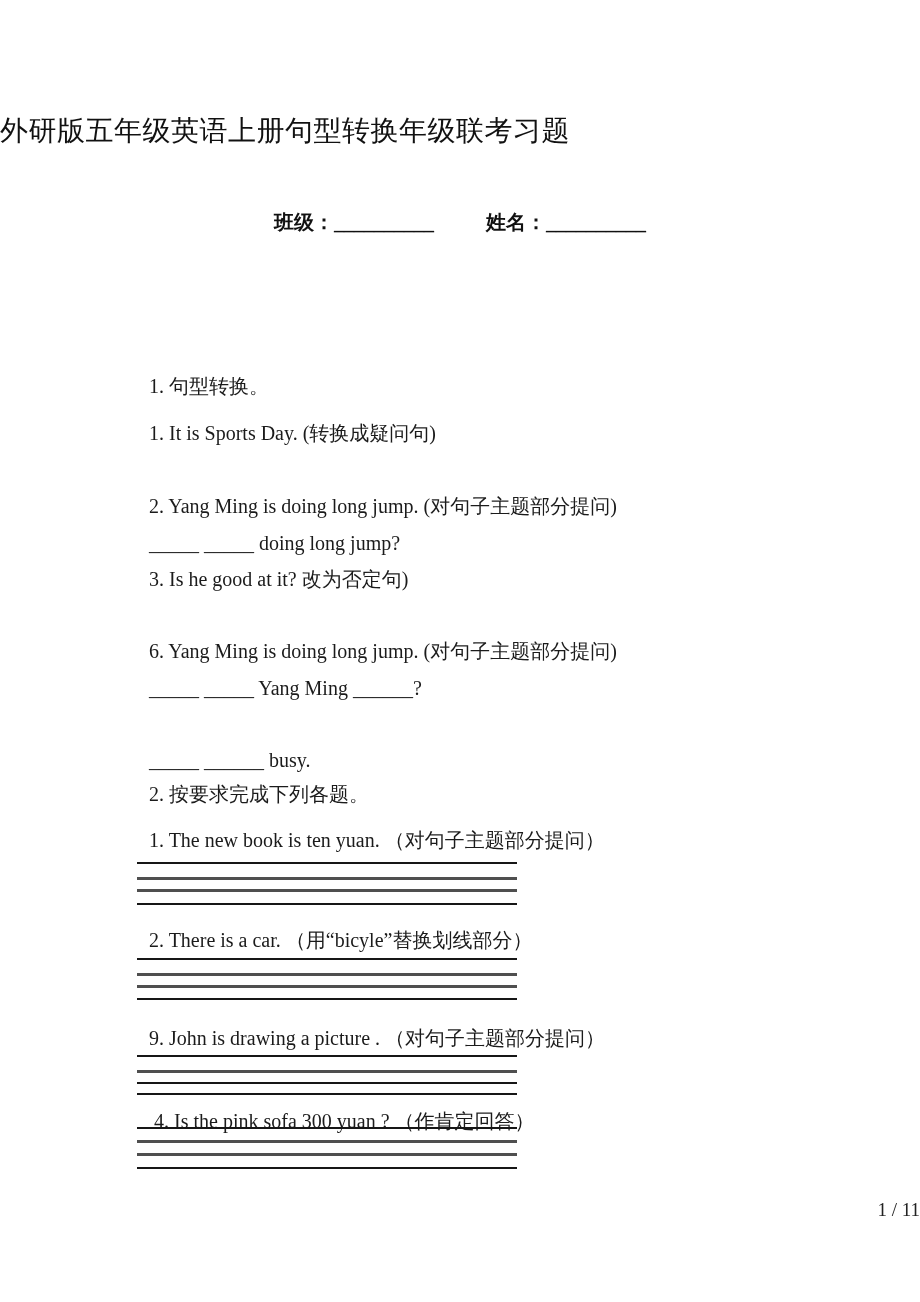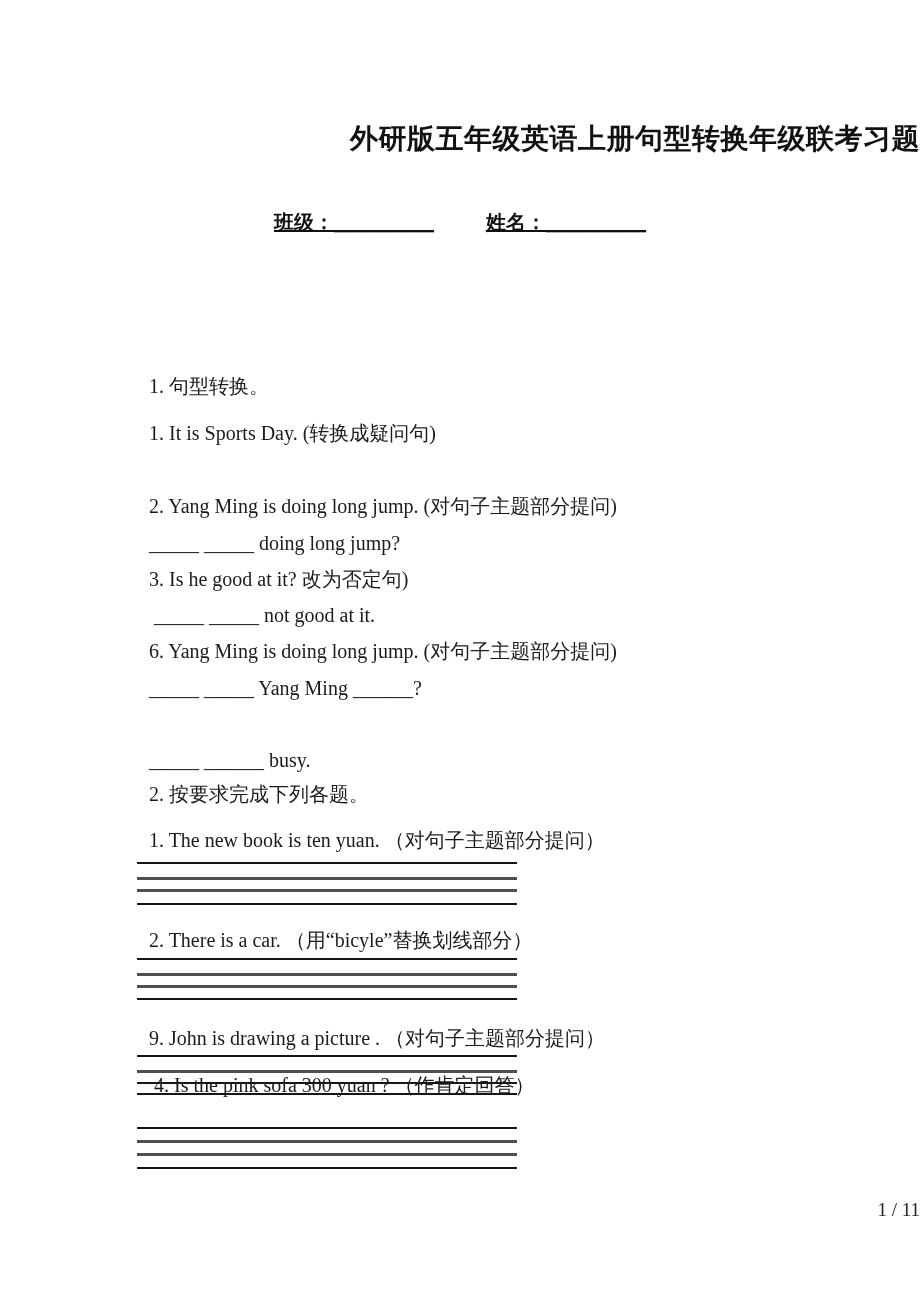--- a/index.html
+++ b/index.html
@@ -10,39 +10,37 @@
     background: #ffffff;
     overflow: hidden;
     font-family: "Liberation Serif", serif;
     color: #1b1b1b;
   }
   .title {
     position: absolute;
     top: 112px;
     left: 0;
     width: 100%;
-    text-align: right;
+    text-align: left;
     font-family: "Liberation Sans", sans-serif;
-    font-weight: bold;
+    font-weight: normal;
     font-size: 28px;
     letter-spacing: 0.5px;
     color: #111;
-    margin-top: 8px;
   }
   .id-row {
     position: absolute;
     top: 209px;
     left: 0;
     width: 100%;
     text-align: center;
     font-size: 20px;
     font-weight: bold;
     white-space: pre;
     color: #111;
-    text-decoration: underline;
   }
   .id-row .gap { display: inline-block; width: 52px; }
   .bline {
     position: absolute;
     left: 137px;
     margin: 12px;
     font-size: 20px;
     line-height: 23px;
     white-space: pre;
     color: #1b1b1b;
@@ -73,21 +71,20 @@
   <div class="title">外研版五年级英语上册句型转换年级联考习题</div>
 
   <div class="id-row"><span>班级：</span><span>__________</span><span class="gap"></span><span>姓名：</span><span>__________</span></div>
 
   <p class="bline" style="top:363px">1. 句型转换。</p>
 
   <p class="bline" style="top:410px">1. It is Sports Day. (转换成疑问句)</p>
   <p class="bline" style="top:483px">2. Yang Ming is doing long jump. (对句子主题部分提问)</p>
   <p class="bline" style="top:520px">_____ _____ doing long jump?</p>
   <p class="bline" style="top:556px">3. Is he good at it? 改为否定句)</p>
-  <p class="bline" style="top:592px"> _____ _____ not good at it.</p>
   <p class="bline" style="top:628px">6. Yang Ming is doing long jump. (对句子主题部分提问)</p>
   <p class="bline" style="top:665px">_____ _____ Yang Ming ______?</p>
   <p class="bline" style="top:737px">_____ ______ busy.</p>
 
   <p class="bline" style="top:771px">2. 按要求完成下列各题。</p>
 
   <p class="bline" style="top:817px">1. The new book is ten yuan. （对句子主题部分提问）</p>
   <div class="rule" style="top:862px"></div>
   <div class="rule soft" style="top:877px"></div>
   <div class="rule soft" style="top:889px"></div>
@@ -98,21 +95,21 @@
   <div class="rule soft" style="top:973px"></div>
   <div class="rule soft" style="top:985px"></div>
   <div class="rule" style="top:998px"></div>
 
   <p class="bline" style="top:1015px">9. John is drawing a picture . （对句子主题部分提问）</p>
   <div class="rule" style="top:1055px"></div>
   <div class="rule soft" style="top:1070px"></div>
   <div class="rule" style="top:1082px"></div>
   <div class="rule" style="top:1093px"></div>
 
-  <p class="bline" style="top:1062px"> 4. Is the pink sofa 300 yuan ? （作肯定回答）</p>
+  <p class="bline" style="top:1098px"> 4. Is the pink sofa 300 yuan ? （作肯定回答）</p>
   <div class="rule" style="top:1127px"></div>
   <div class="rule soft" style="top:1140px"></div>
   <div class="rule soft" style="top:1153px"></div>
   <div class="rule" style="top:1167px"></div>
 
   <div class="pagenum">1 / 11</div>
 
 </div>
 
 </body></html>

